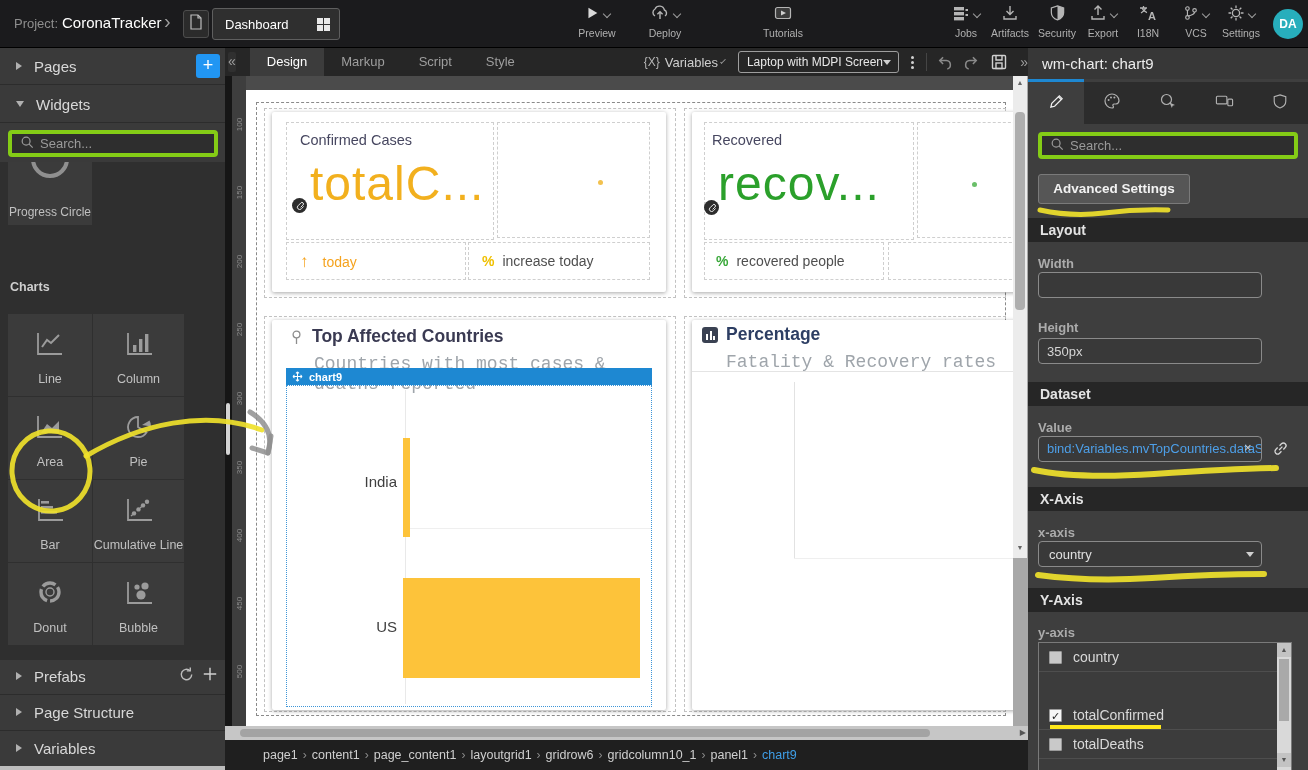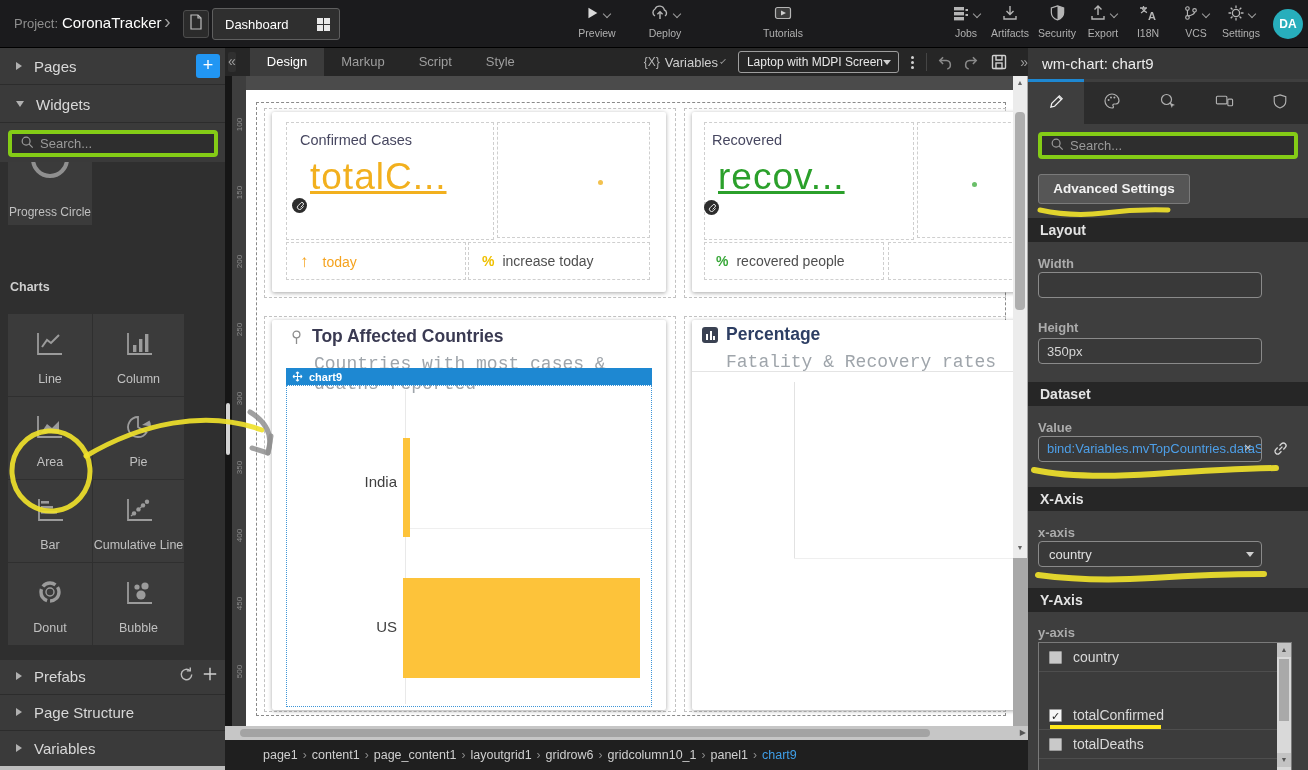--- a/index.html
+++ b/index.html
@@ -70,21 +70,21 @@
   .vscroll { left:788px; top:0; width:14px; height:482px; background:#ececec; }
   .vscroll .th { position:absolute; left:2px; top:36px; width:10px; height:198px; background:#aeaeae; border-radius:4px; }
   .sarr { position:absolute; left:0; width:14px; font-size:7px; color:#666; text-align:center; }
   .side-thumb { left:1px; top:327px; width:4px; height:52px; background:#d4d4d4; border-radius:2px; }
 
   .outer-grid { left:10px; top:12px; width:750px; height:614px; border:1px dashed #8a8a8a; }
   .cell { position:absolute; border:1px dashed #c2c2c2; }
   .card { position:absolute; background:#fff; box-shadow:0 1px 4px rgba(0,0,0,.35); border-radius:2px; }
   .dcell { position:absolute; border:1px dashed #cfcfcf; }
   .card-title { position:absolute; font-size:14.5px; color:#474760; }
-  .bigval { position:absolute; font-size:37px; font-weight:400; letter-spacing:1px;text-decoration:underline; }
+  .bigval { position:absolute; font-size:48px; font-weight:400; letter-spacing:1px; }
   .amber { color:#f2b01e; }
   .green { color:#2ba02b; }
   .badge { position:absolute; width:15px; height:15px; border-radius:50%; background:#2d2d2d; display:flex; align-items:center; justify-content:center; }
   .dot { position:absolute; width:5px; height:5px; border-radius:50%; }
   .statrow { position:absolute; display:flex; align-items:center; }
   .uparrow { font-size:17px; font-weight:bold; color:#f5a31f; }
   .stat-lbl { font-size:14px; }
   .pct { font-weight:bold; font-size:14px; }
   .panel-title { position:absolute; font-size:17.5px; font-weight:bold; color:#3a3a52; }
   .panel-sub { position:absolute; font-size:18px; color:#9fa5ab;font-family:Liberation Mono, monospace; }

